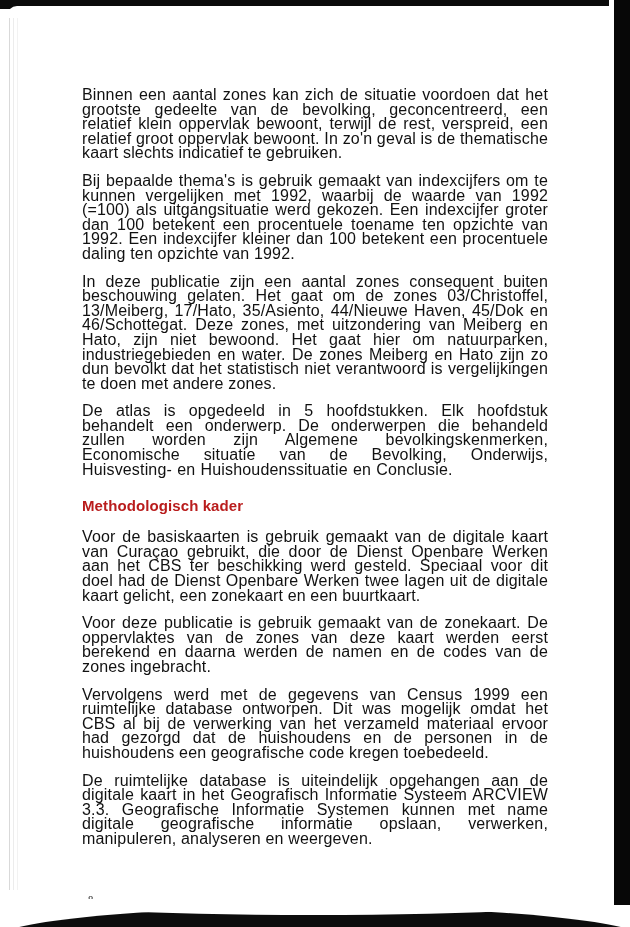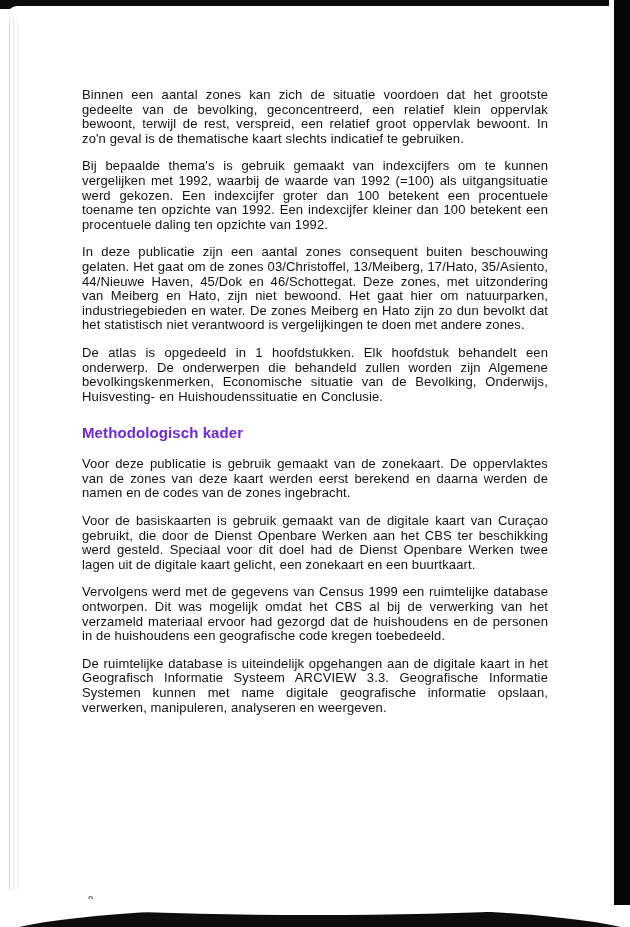--- a/index.html
+++ b/index.html
@@ -92,34 +92,34 @@
 
   
   .content {
     position: absolute;
     left: 82px;
     top: 88px;
     width: 466px;
   }
   p.para {
     margin: 0 0 13px 0;
-    font-size: 13px;
+    font-size: 16px;
     line-height: 14.6px;
     text-align: justify;
     color: #111111;
     letter-spacing: 0.01em;
     -webkit-font-smoothing: none;
   }
   p.para:last-of-type { margin-bottom: 15px; }
 
   h2.section-heading {
     margin: 20px 0 16px 0;
     font-size: 15px;
     font-weight: bold;
-    color: #6d28d9;
+    color: #b91c1c;
     letter-spacing: 0.1px;
   }
 
   
   p.para.loose {
     word-spacing: 0.04em;
   }
 
   .page-number {
     position: absolute;
@@ -144,27 +144,27 @@
 
   <div class="content">
 
     <p class="para">Binnen een aantal zones kan zich de situatie voordoen dat het grootste gedeelte van de bevolking, geconcentreerd, een relatief klein oppervlak bewoont, terwijl de rest, verspreid, een relatief groot oppervlak bewoont. In zo'n geval is de thematische kaart slechts indicatief te gebruiken.</p>
 
     <p class="para">Bij bepaalde thema's is gebruik gemaakt van indexcijfers om te kunnen vergelijken met 1992, waarbij de waarde van 1992 (=100) als uitgangsituatie werd gekozen. Een indexcijfer groter dan 100 betekent een procentuele toename ten opzichte van 1992. Een indexcijfer kleiner dan 100 betekent een procentuele daling ten opzichte van 1992.</p>
 
     <p class="para">In deze publicatie zijn een aantal zones consequent buiten beschouwing gelaten. Het gaat om de zones 03/Christoffel, 13/Meiberg, 17/Hato, 35/Asiento, 44/Nieuwe Haven, 45/Dok en 46/Schottegat. Deze zones, met uitzondering van Meiberg en Hato, zijn niet bewoond. Het gaat hier om natuurparken, industriegebieden en water. De zones Meiberg en Hato zijn zo dun bevolkt dat het statistisch niet verantwoord is vergelijkingen te doen met andere zones.</p>
 
 
-    <p class="para loose">De atlas is opgedeeld in 1 hoofdstukken. Elk hoofdstuk behandelt een onderwerp. De onderwerpen die behandeld zullen worden zijn Algemene bevolkingskenmerken, Economische situatie van de Bevolking, Onderwijs, Huisvesting- en Huishoudenssituatie en Conclusie.</p>
+    <p class="para loose">De atlas is opgedeeld in 5 hoofdstukken. Elk hoofdstuk behandelt een onderwerp. De onderwerpen die behandeld zullen worden zijn Algemene bevolkingskenmerken, Economische situatie van de Bevolking, Onderwijs, Huisvesting- en Huishoudenssituatie en Conclusie.</p>
 
     <h2 class="section-heading">Methodologisch kader</h2>
 
+    <p class="para">Voor de basiskaarten is gebruik gemaakt van de digitale kaart van Curaçao gebruikt, die door de Dienst Openbare Werken aan het CBS ter beschikking werd gesteld. Speciaal voor dit doel had de Dienst Openbare Werken twee lagen uit de digitale kaart gelicht, een zonekaart en een buurtkaart.</p>
+
     <p class="para">Voor deze publicatie is gebruik gemaakt van de zonekaart. De oppervlaktes van de zones van deze kaart werden eerst berekend en daarna werden de namen en de codes van de zones ingebracht.</p>
-
-    <p class="para">Voor de basiskaarten is gebruik gemaakt van de digitale kaart van Curaçao gebruikt, die door de Dienst Openbare Werken aan het CBS ter beschikking werd gesteld. Speciaal voor dit doel had de Dienst Openbare Werken twee lagen uit de digitale kaart gelicht, een zonekaart en een buurtkaart.</p>
 
     <p class="para">Vervolgens werd met de gegevens van Census 1999 een ruimtelijke database ontworpen. Dit was mogelijk omdat het CBS al bij de verwerking van het verzameld materiaal ervoor had gezorgd dat de huishoudens en de personen in de huishoudens een geografische code kregen toebedeeld.</p>
 
     <p class="para">De ruimtelijke database is uiteindelijk opgehangen aan de digitale kaart in het Geografisch Informatie Systeem ARCVIEW 3.3. Geografische Informatie Systemen kunnen met name digitale geografische informatie opslaan, verwerken, manipuleren, analyseren en weergeven.</p>
 
   </div>
 
   <div class="page-number">8</div>
 
   <div class="scan-right-bar"></div>

